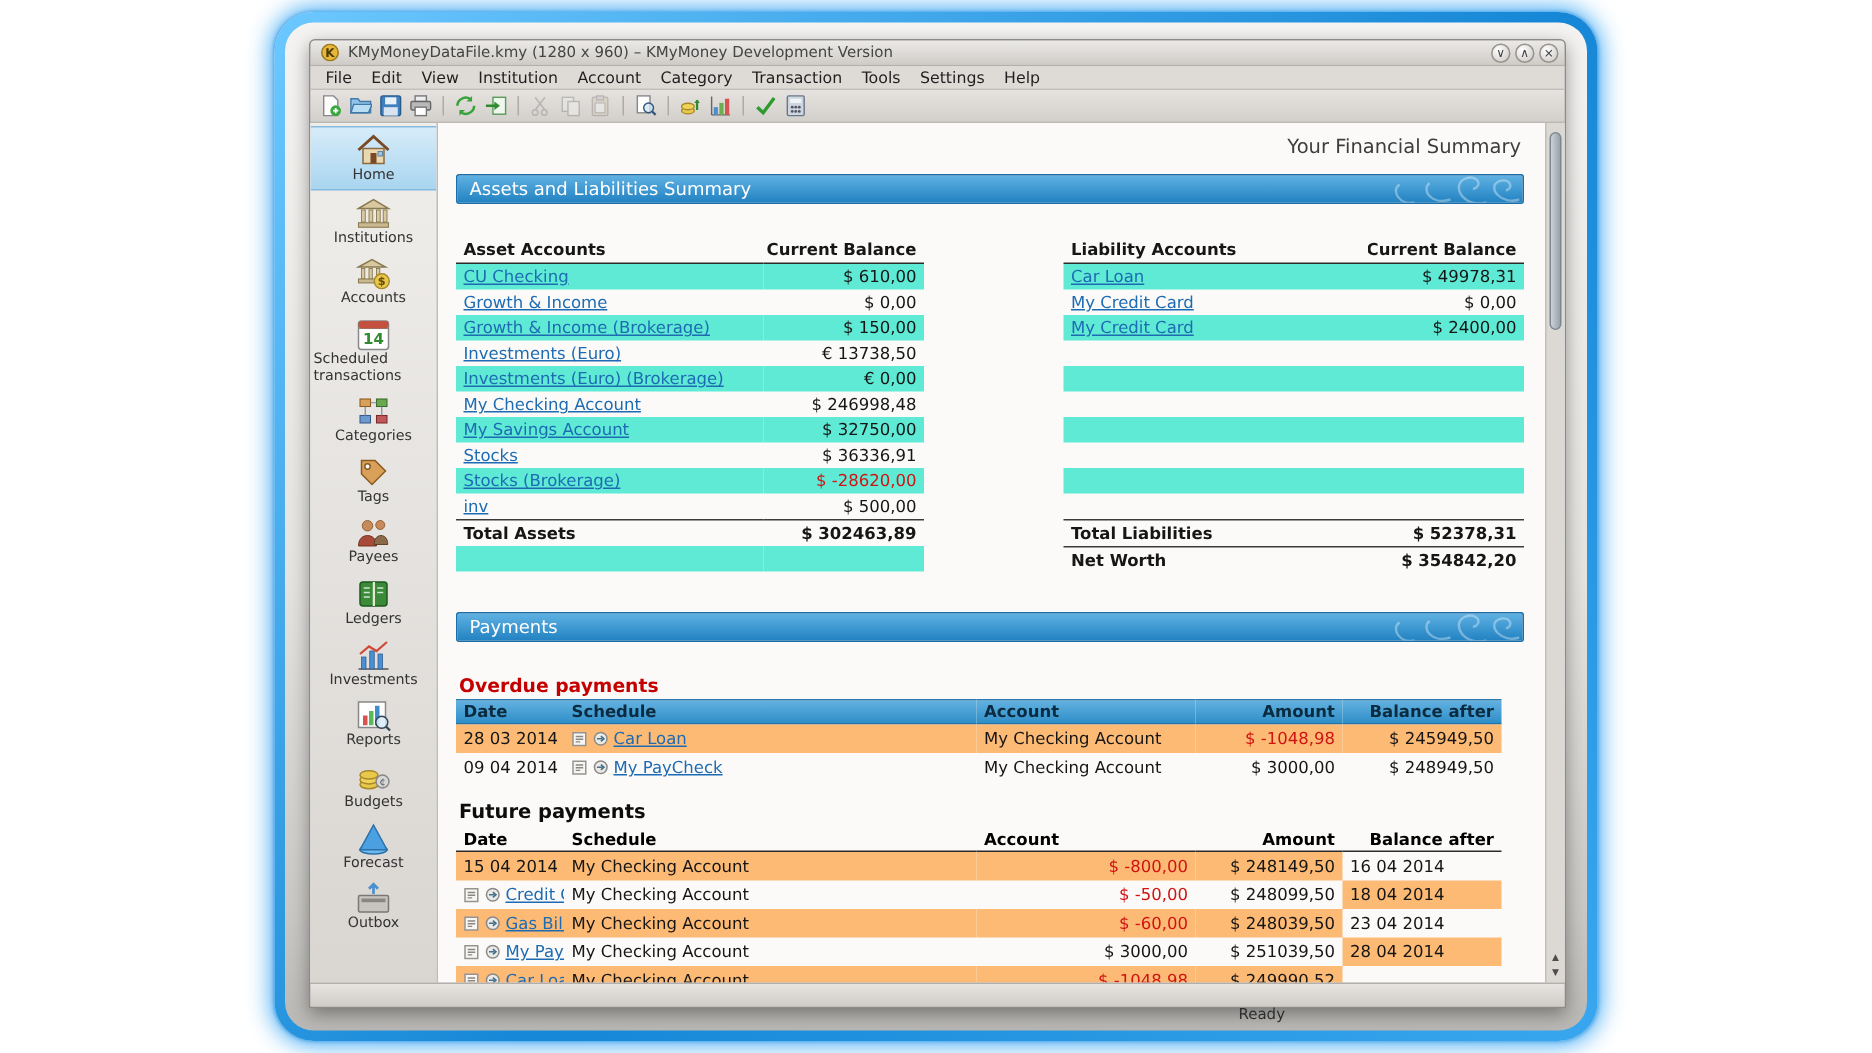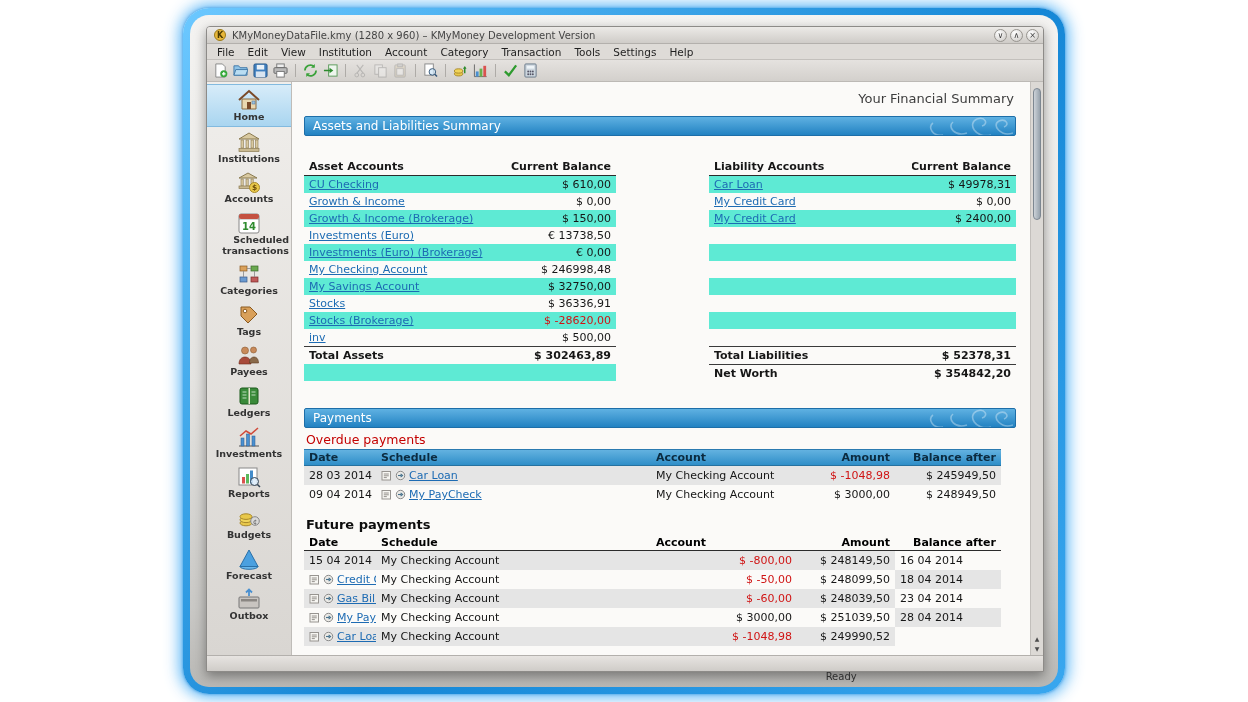--- a/index.html
+++ b/index.html
@@ -33,46 +33,46 @@
   .tb-icon{width:17px;height:17px;display:inline-flex;align-items:center;justify-content:center}
   .tb-icon.disabled{opacity:.35}
   .tb-sep{width:1px;height:13px;background:#aeaba7;margin:0 3px}
 
   .content{flex:1;display:flex;min-height:0;background:#f8f7f5}
   .sidebar{width:85px;background:linear-gradient(#f0eeeb,#d9d6d2);border-right:1px solid #bfbcb8;
     padding-top:2px;display:flex;flex-direction:column;overflow:hidden}
   .side-item{display:flex;flex-direction:column;align-items:center;gap:1px;padding:4px 2px 3px;cursor:pointer}
   .side-item.selected{background:linear-gradient(#d7ecf9,#a9d5f0);border-top:1px solid #82badf;border-bottom:1px solid #82badf}
   .side-icon{height:22px;display:flex;align-items:center;justify-content:center}
-  .side-label{font-size:9.5px;font-weight:bold;color:#333;text-align:right;line-height:1.12}
+  .side-label{font-size:9.5px;font-weight:normal;color:#333;text-align:left;line-height:1.12}
 
   .main{flex:1;min-width:0;position:relative;overflow:hidden;background:#fbfaf8;padding:6px 14px 12px 12px}
   .page-title{text-align:right;font-size:13px;color:#3d3d3d;padding:3px 2px 10px}
 
   .section-header{height:20px;border-radius:2px;position:relative;overflow:hidden;display:flex;align-items:center;
     padding-left:8px;color:#fff;font-weight:normal;font-size:12px;
     background:linear-gradient(#5fb1e2,#2282c2);border:1px solid #1d6ea8}
   .swirl{position:absolute;right:2px;top:0;height:20px}
 
   .summary-grid{display:grid;grid-template-columns:205px 107px 1fr 203px 104px;margin-top:22px}
   .cell{height:17px;display:flex;align-items:center;padding:0 5px;font-size:11px;color:#161616;
     white-space:nowrap;overflow:hidden}
   .cell.alt{background:#5eead4}
   .cell.num{justify-content:flex-end}
   .cell.head{font-weight:bold;border-bottom:1px solid #2b2b2b;height:18px;background:none}
   .cell.total{font-weight:bold;border-top:1px solid #3a3a3a;height:18px}
   .gapc{background:none !important;border:none !important}
   .neg{color:#d01414 !important}
 
-  .overdue-title{color:#c40000;font-weight:normal;font-size:12.5px;margin:4px 0 2px;padding-left:2px}
+  .overdue-title{color:#c40000;font-weight:bold;font-size:12.5px;margin:21px 0 2px;padding-left:2px}
   .future-title{color:#0d0d0d;font-weight:bold;font-size:13px;margin:13px 0 2px;padding-left:2px}
   .pay-grid{display:grid;grid-template-columns:72px 275px 146px 98px 106px}
   .pcell{height:19px;display:flex;align-items:center;padding:0 5px;font-size:11px;color:#161616;
     white-space:nowrap;overflow:hidden}
-  .pcell.alt{background:#e5e5e5}
+  .pcell.alt{background:#fdba74}
   .pcell.num{justify-content:flex-end}
   .phead{height:17px;font-weight:bold}
   .phead.blue{background:linear-gradient(#63b2e0,#2f8ec8);color:#0b2b40;border-top:1px solid #2a7ab0;border-bottom:1px solid #26719f}
   .phead.plain{border-bottom:1px solid #2b2b2b;color:#000}
   .sched{gap:3px}
   .mini-icon{display:inline-flex;align-items:center}
   .acct-link{color:#1d6bb3;text-decoration:underline;cursor:pointer}
 
   .vscroll{width:13px;background:#dcd9d5;border-left:1px solid #c2bfbb;position:relative}
   .vthumb{position:absolute;left:2px;top:6px;width:8px;height:132px;border-radius:4px;

